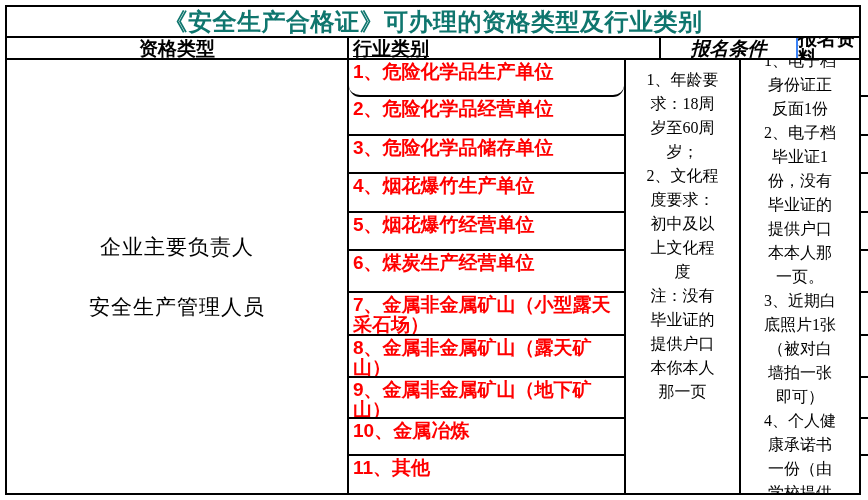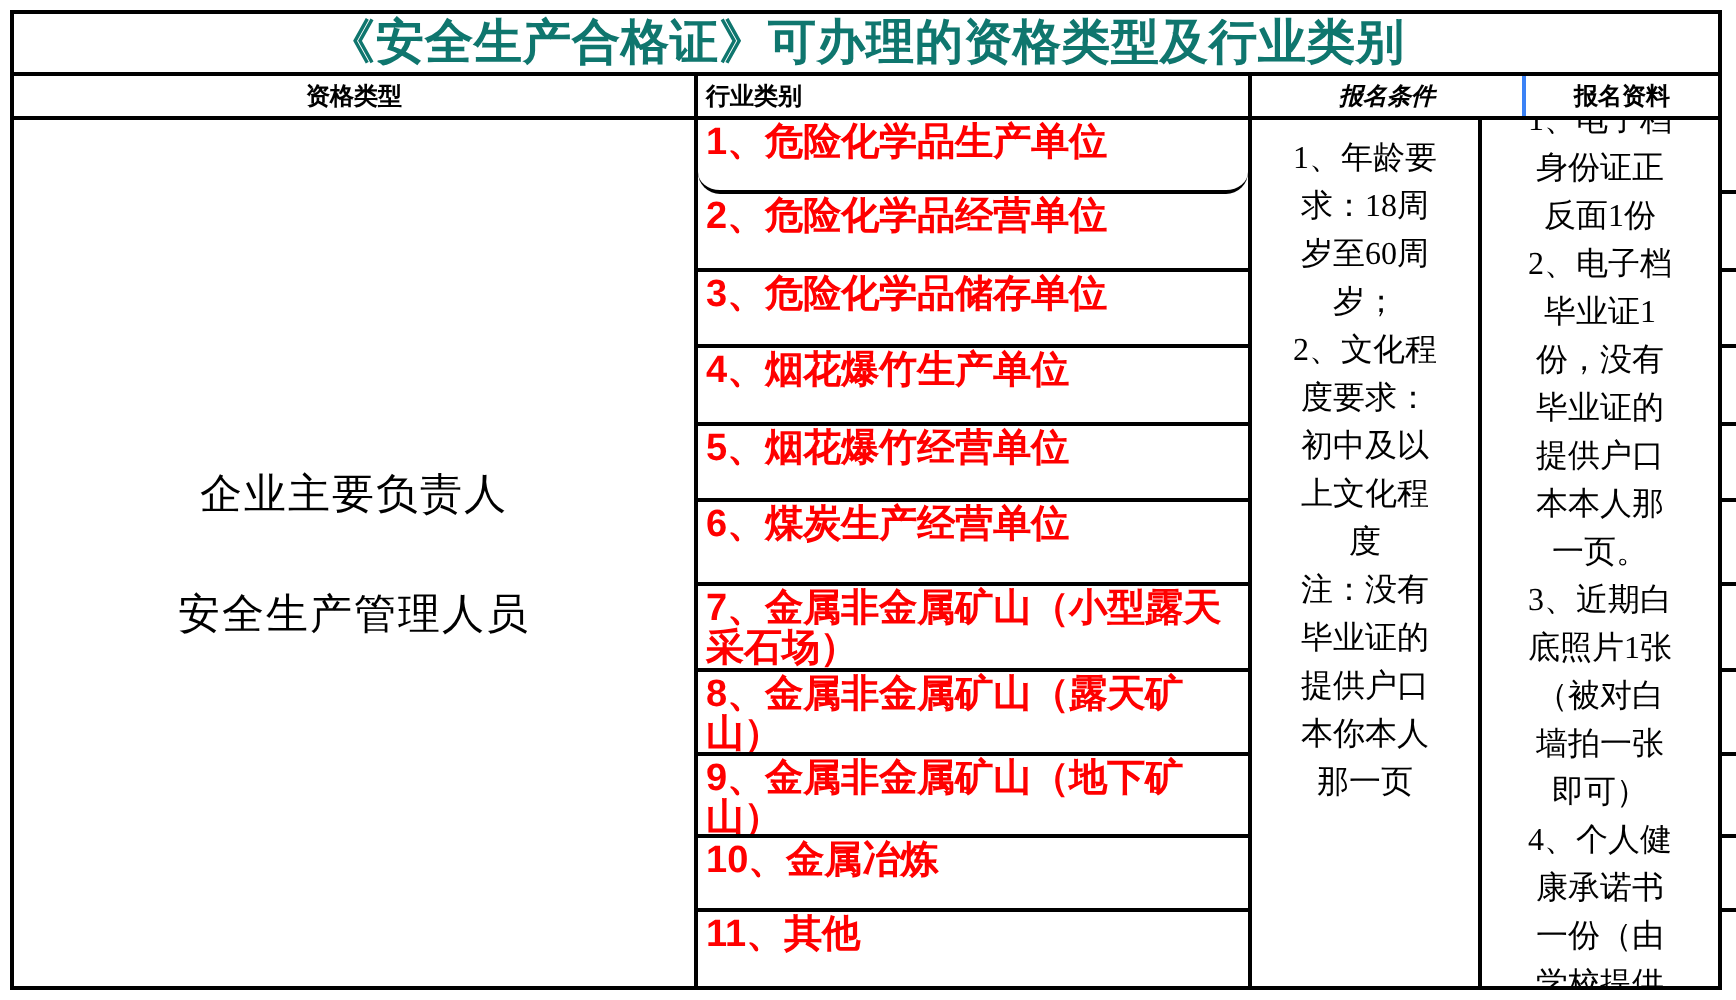--- a/index.html
+++ b/index.html
@@ -38,27 +38,27 @@
   }
   
   .header-row {
     height: 22px;
     border-bottom: 2px solid #000000;
     display: flex;
   }
   .hcell {
     font-family: "Liberation Sans", sans-serif;
     font-weight: 700;
-    font-size: 12px;
+    font-size: 19px;
     line-height: 19px;
     display: flex; align-items: center;
     overflow: hidden;
   }
   .hcell.c1 { width: 342px; border-right: 2px solid #000; justify-content: center; }
-  .hcell.c2 { width: 277px; border-right: 2px solid #000; justify-content: flex-start; padding-left: 4px; }
+  .hcell.c2 { width: 312px; border-right: 2px solid #000; justify-content: flex-start; padding-left: 4px; text-decoration: underline; }
   .hcell.c3 { width: 137px; border-right: 2px solid #3b82f6; justify-content: center; font-style: italic; }
   .hcell.c4 { flex: 1; justify-content: center; }
   
   .body-row { flex: 1; display: flex; min-height: 0; }
   .bcol { overflow: hidden; }
   .col-qual {
     width: 342px; border-right: 2px solid #000;
     display: flex; flex-direction: column;
     align-items: center; justify-content: center;
     gap: 36px;

